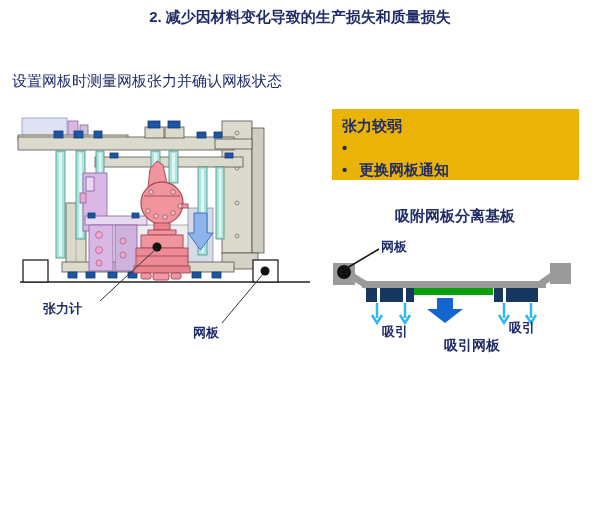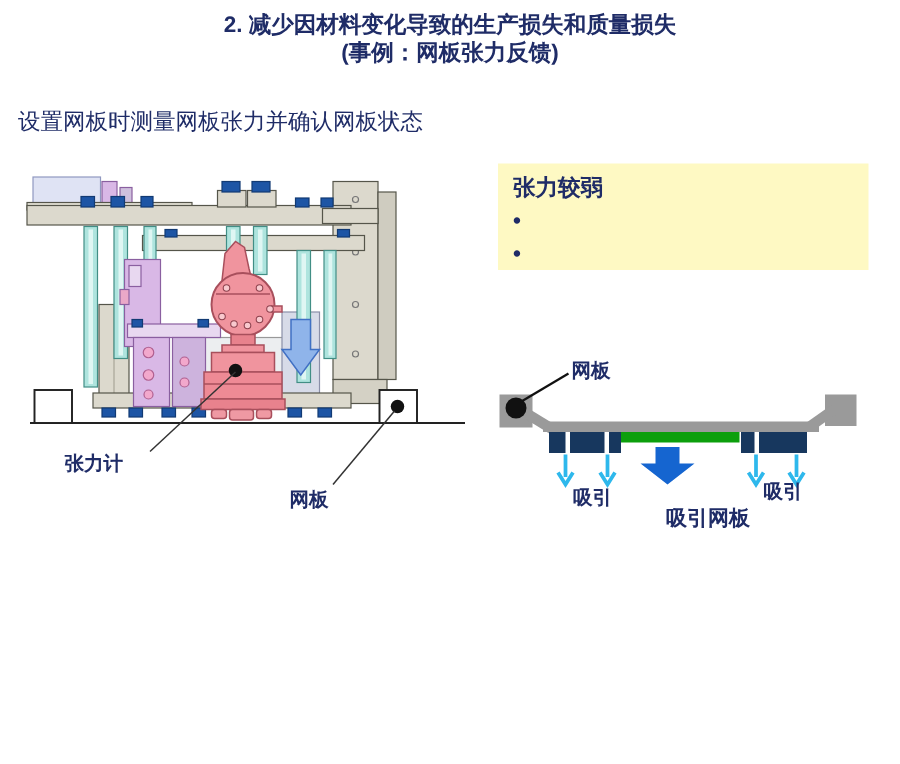--- a/index.html
+++ b/index.html
@@ -4,21 +4,21 @@
 <style>
   html,body{margin:0;padding:0;background:#ffffff;}
   #page{
     position:relative;width:600px;height:419px;background:#ffffff;overflow:hidden;
     font-family:"Liberation Sans","DejaVu Sans",sans-serif;color:#1f2c67;
   }
   #title-block{position:absolute;left:0;top:7px;width:600px;text-align:center;
     font-weight:bold;font-size:15px;line-height:19px;}
   #subtitle{position:absolute;left:12px;top:72px;font-weight:normal;font-size:15px;}
   #info-box{position:absolute;left:332px;top:109px;width:247px;height:71px;
-    background:#fef9c3;box-sizing:border-box;padding:6px 10px;
+    background:#eab308;box-sizing:border-box;padding:6px 10px;
     font-weight:bold;font-size:15px;line-height:22px;}
   .bullet-row{display:flex;}
   .bullet-dot{width:17px;flex:0 0 17px;}
   #machine-svg{position:absolute;left:10px;top:103px;}
   #diagram-svg{position:absolute;left:330px;top:235px;}
   #diagram-title{position:absolute;left:330px;top:207px;width:250px;text-align:center;
     font-weight:bold;font-size:15px;}
   .fig-label{position:absolute;font-weight:bold;font-size:13px;white-space:nowrap;}
   #label-tension{left:43px;top:300px;}
   #label-plate-left{left:193px;top:324px;}
@@ -27,21 +27,20 @@
   #label-suction-r{left:509px;top:319px;}
   #label-suction-screen{left:444px;top:337px;font-size:14px;}
 </style>
 </head>
 <body>
 
 <div id="page">
 
   <div id="title-block">
     <div>2. 减少因材料变化导致的生产损失和质量损失</div>
-    <div>(事例：网板张力反馈)</div>
   </div>
   <div id="subtitle">设置网板时测量网板张力并确认网板状态</div>
 
   <svg id="machine-svg" width="310" height="245" viewBox="0 0 310 245">
     <g stroke="#55554a" stroke-width="0.8">
 
       <rect x="212" y="18" width="30" height="132" fill="#dcd9cd"></rect>
       <rect x="242" y="25" width="12" height="125" fill="#cfccc0"></rect>
       <circle cx="227" cy="30" r="2" fill="none" stroke="#777"></circle>
       <circle cx="227" cy="65" r="2" fill="none" stroke="#777"></circle>
@@ -169,23 +168,25 @@
   <div class="fig-label" id="label-tension">张力计</div>
   <div class="fig-label" id="label-plate-left">网板</div>
 
   <div id="info-box">
     <div>张力较弱</div>
     <div class="bullet-row">
       <span class="bullet-dot">•</span>
     </div>
     <div class="bullet-row">
       <span class="bullet-dot">•</span>
+      <span>更换网板通知</span>
     </div>
   </div>
 
+  <div id="diagram-title">吸附网板分离基板</div>
 
   <svg id="diagram-svg" width="250" height="120" viewBox="0 0 250 120">
     <g fill="#9a9a9a">
       <rect x="3" y="28" width="22" height="22"></rect>
       <rect x="220" y="28" width="21" height="21"></rect>
       <line x1="20" y1="40" x2="38" y2="51" stroke="#9a9a9a" stroke-width="7"></line>
       <line x1="209" y1="50" x2="226" y2="38" stroke="#9a9a9a" stroke-width="7"></line>
       <rect x="32" y="46" width="184" height="7"></rect>
     </g>
     <rect x="83" y="53" width="80" height="7" fill="#0c9f0c"></rect>

